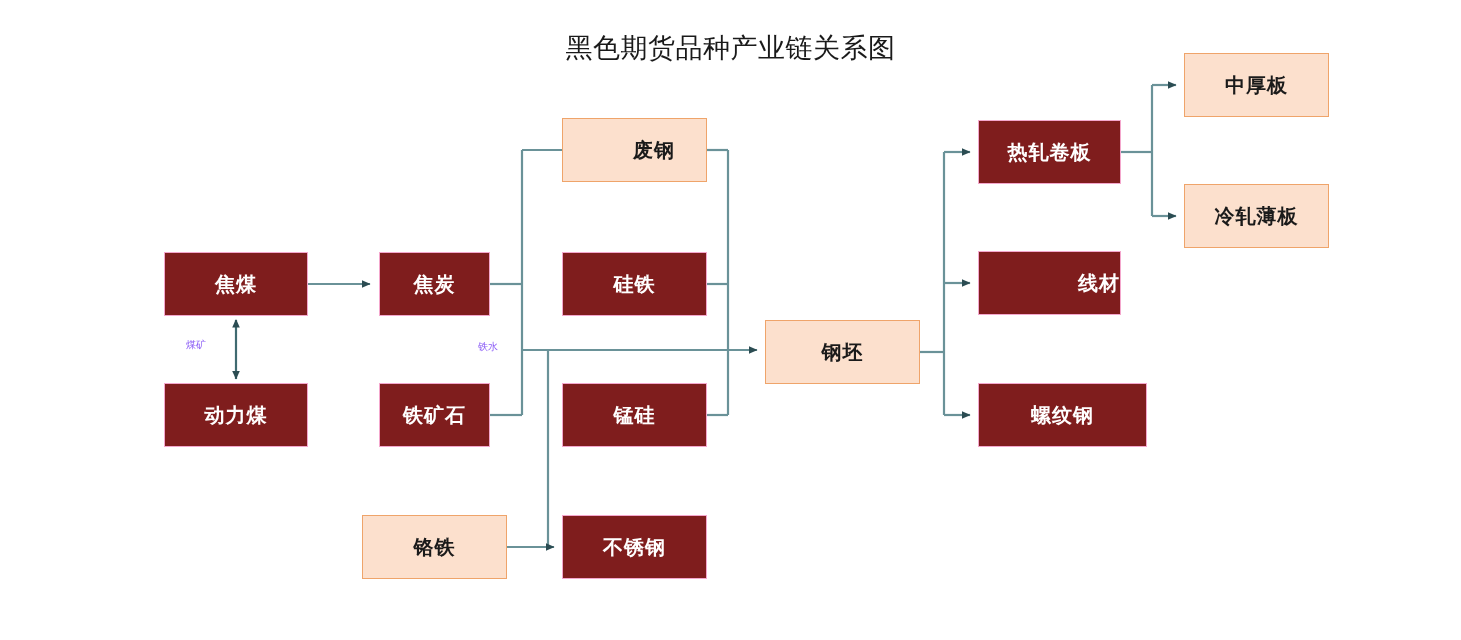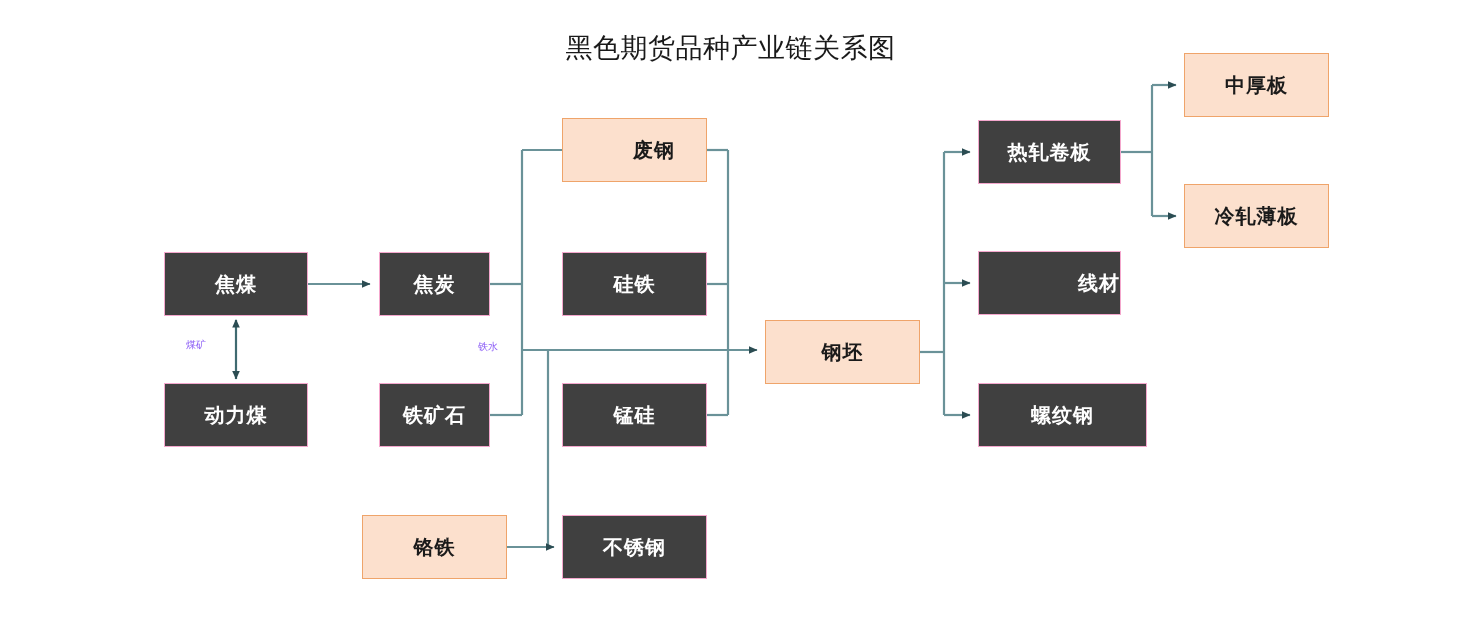--- a/index.html
+++ b/index.html
@@ -33,21 +33,21 @@
     box-sizing: border-box;
     display: flex;
     align-items: center;
     justify-content: center;
     font-size: 20px;
     font-weight: bold;
     letter-spacing: 1px;
     z-index: 3;
   }
   .node.pink {
-    background: #404040;
+    background: #7f1d1d;
     color: #ffffff;
     border: 1px solid #f4a7cd;
   }
   .node.peach {
     background: #fce0cd;
     color: #1a1a1a;
     border: 1px solid #efa46a;
   }
   .edge-label {
     position: absolute;

